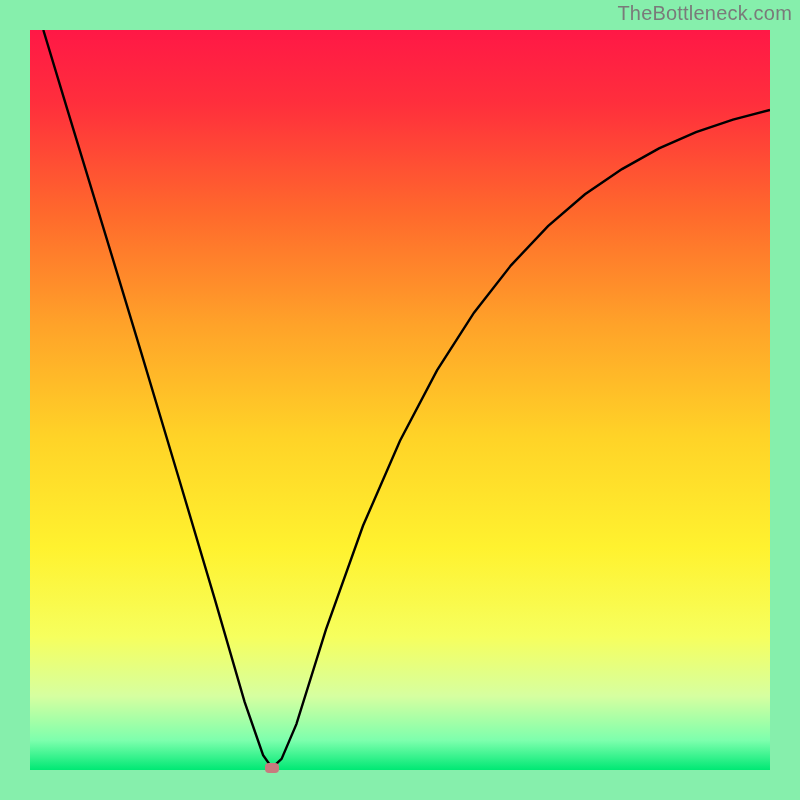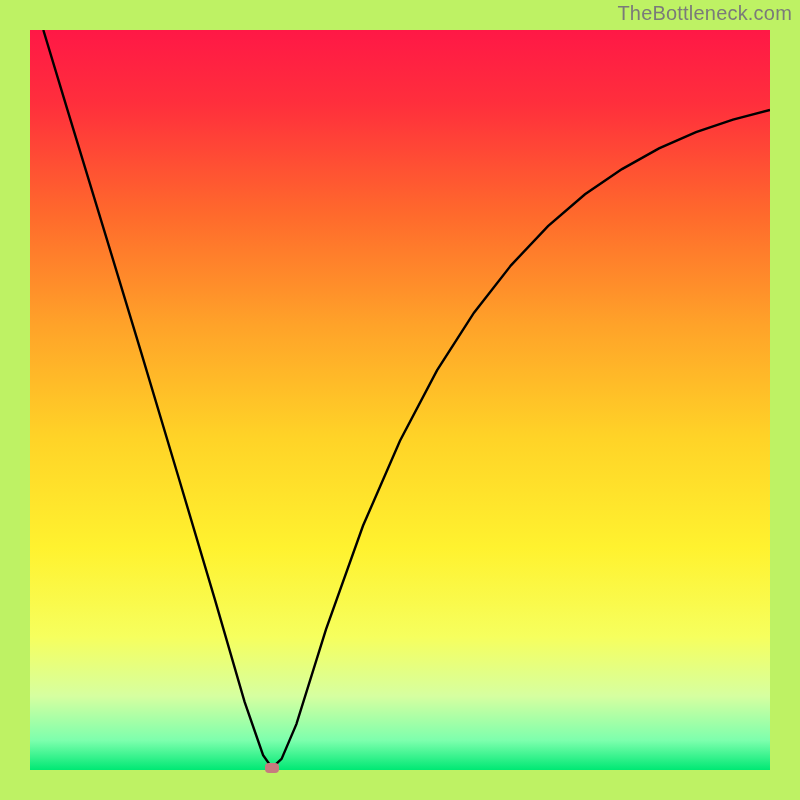--- a/index.html
+++ b/index.html
@@ -8,21 +8,21 @@
     width: 800px;
     height: 800px;
     background: #000;
     overflow: hidden;
     font-family: Arial, Helvetica, sans-serif;
   }
   .outer {
     position: relative;
     width: 800px;
     height: 800px;
-    background: #bef264;
+    background: #86efac;
   }
   .attribution {
     position: absolute;
     top: 2px;
     right: 8px;
     color: #7a7a7a;
     font-size: 20px;
     font-weight: 500;
     letter-spacing: 0.2px;
     user-select: none;

